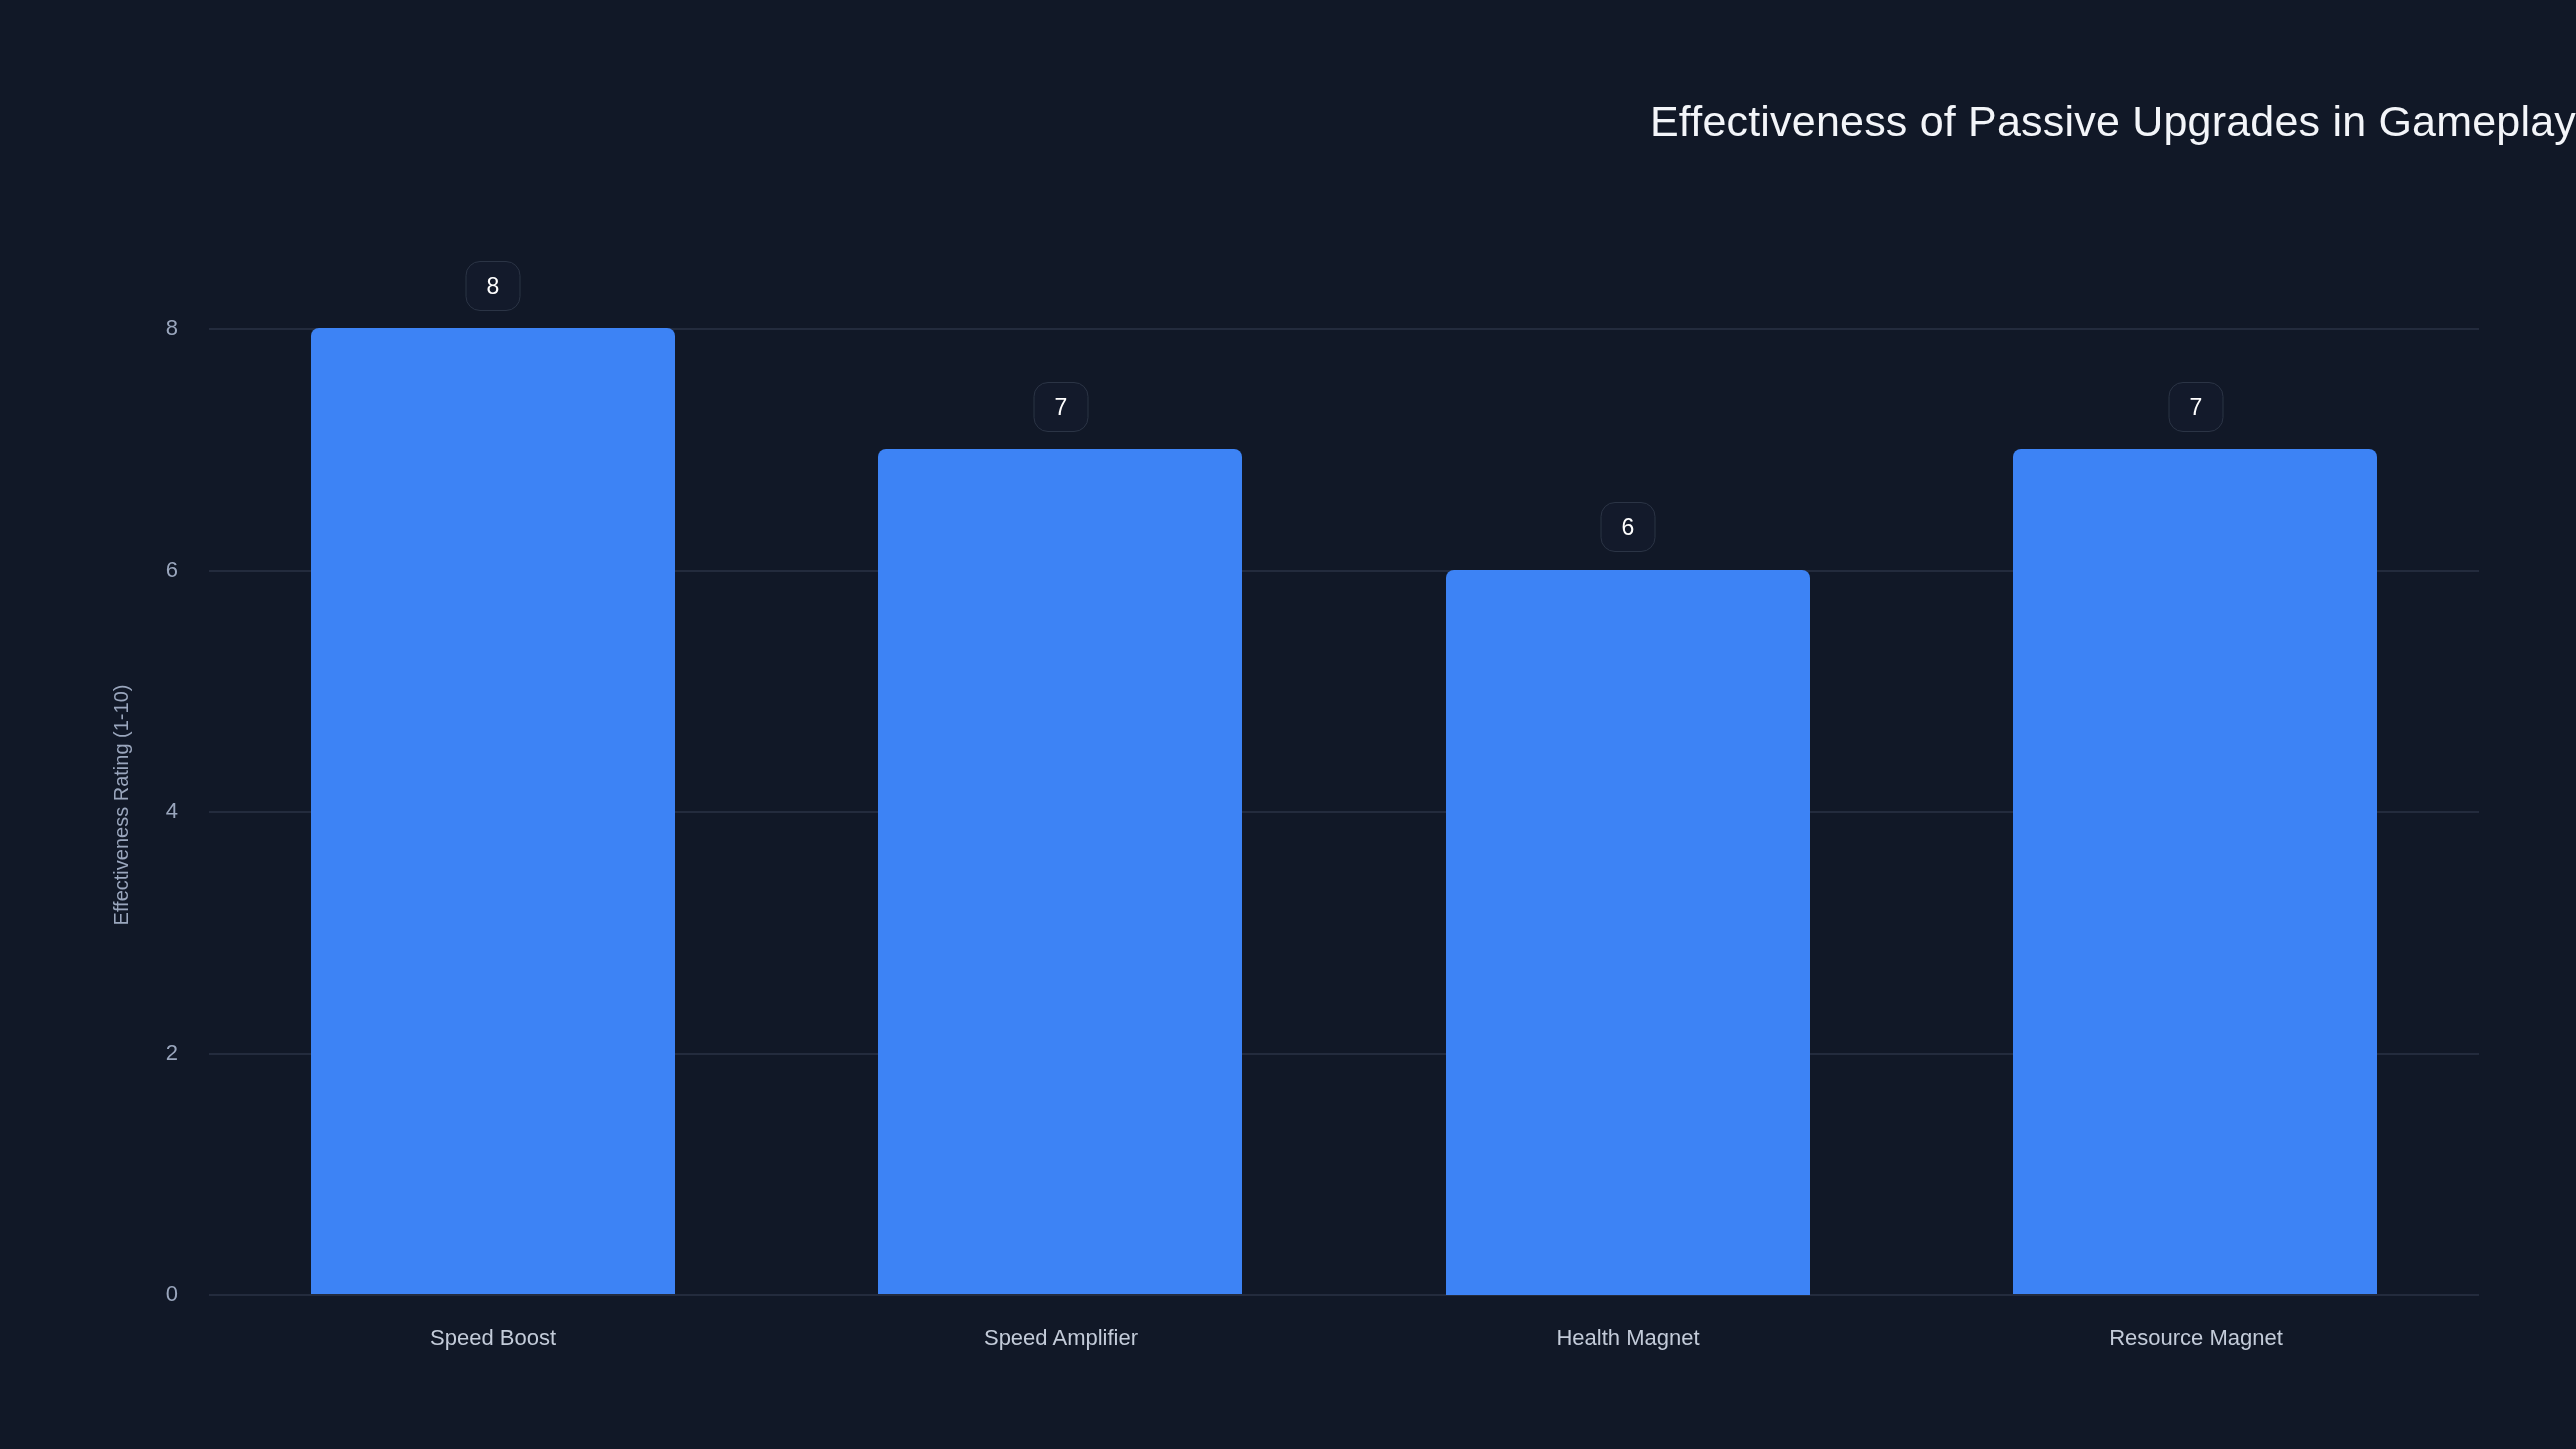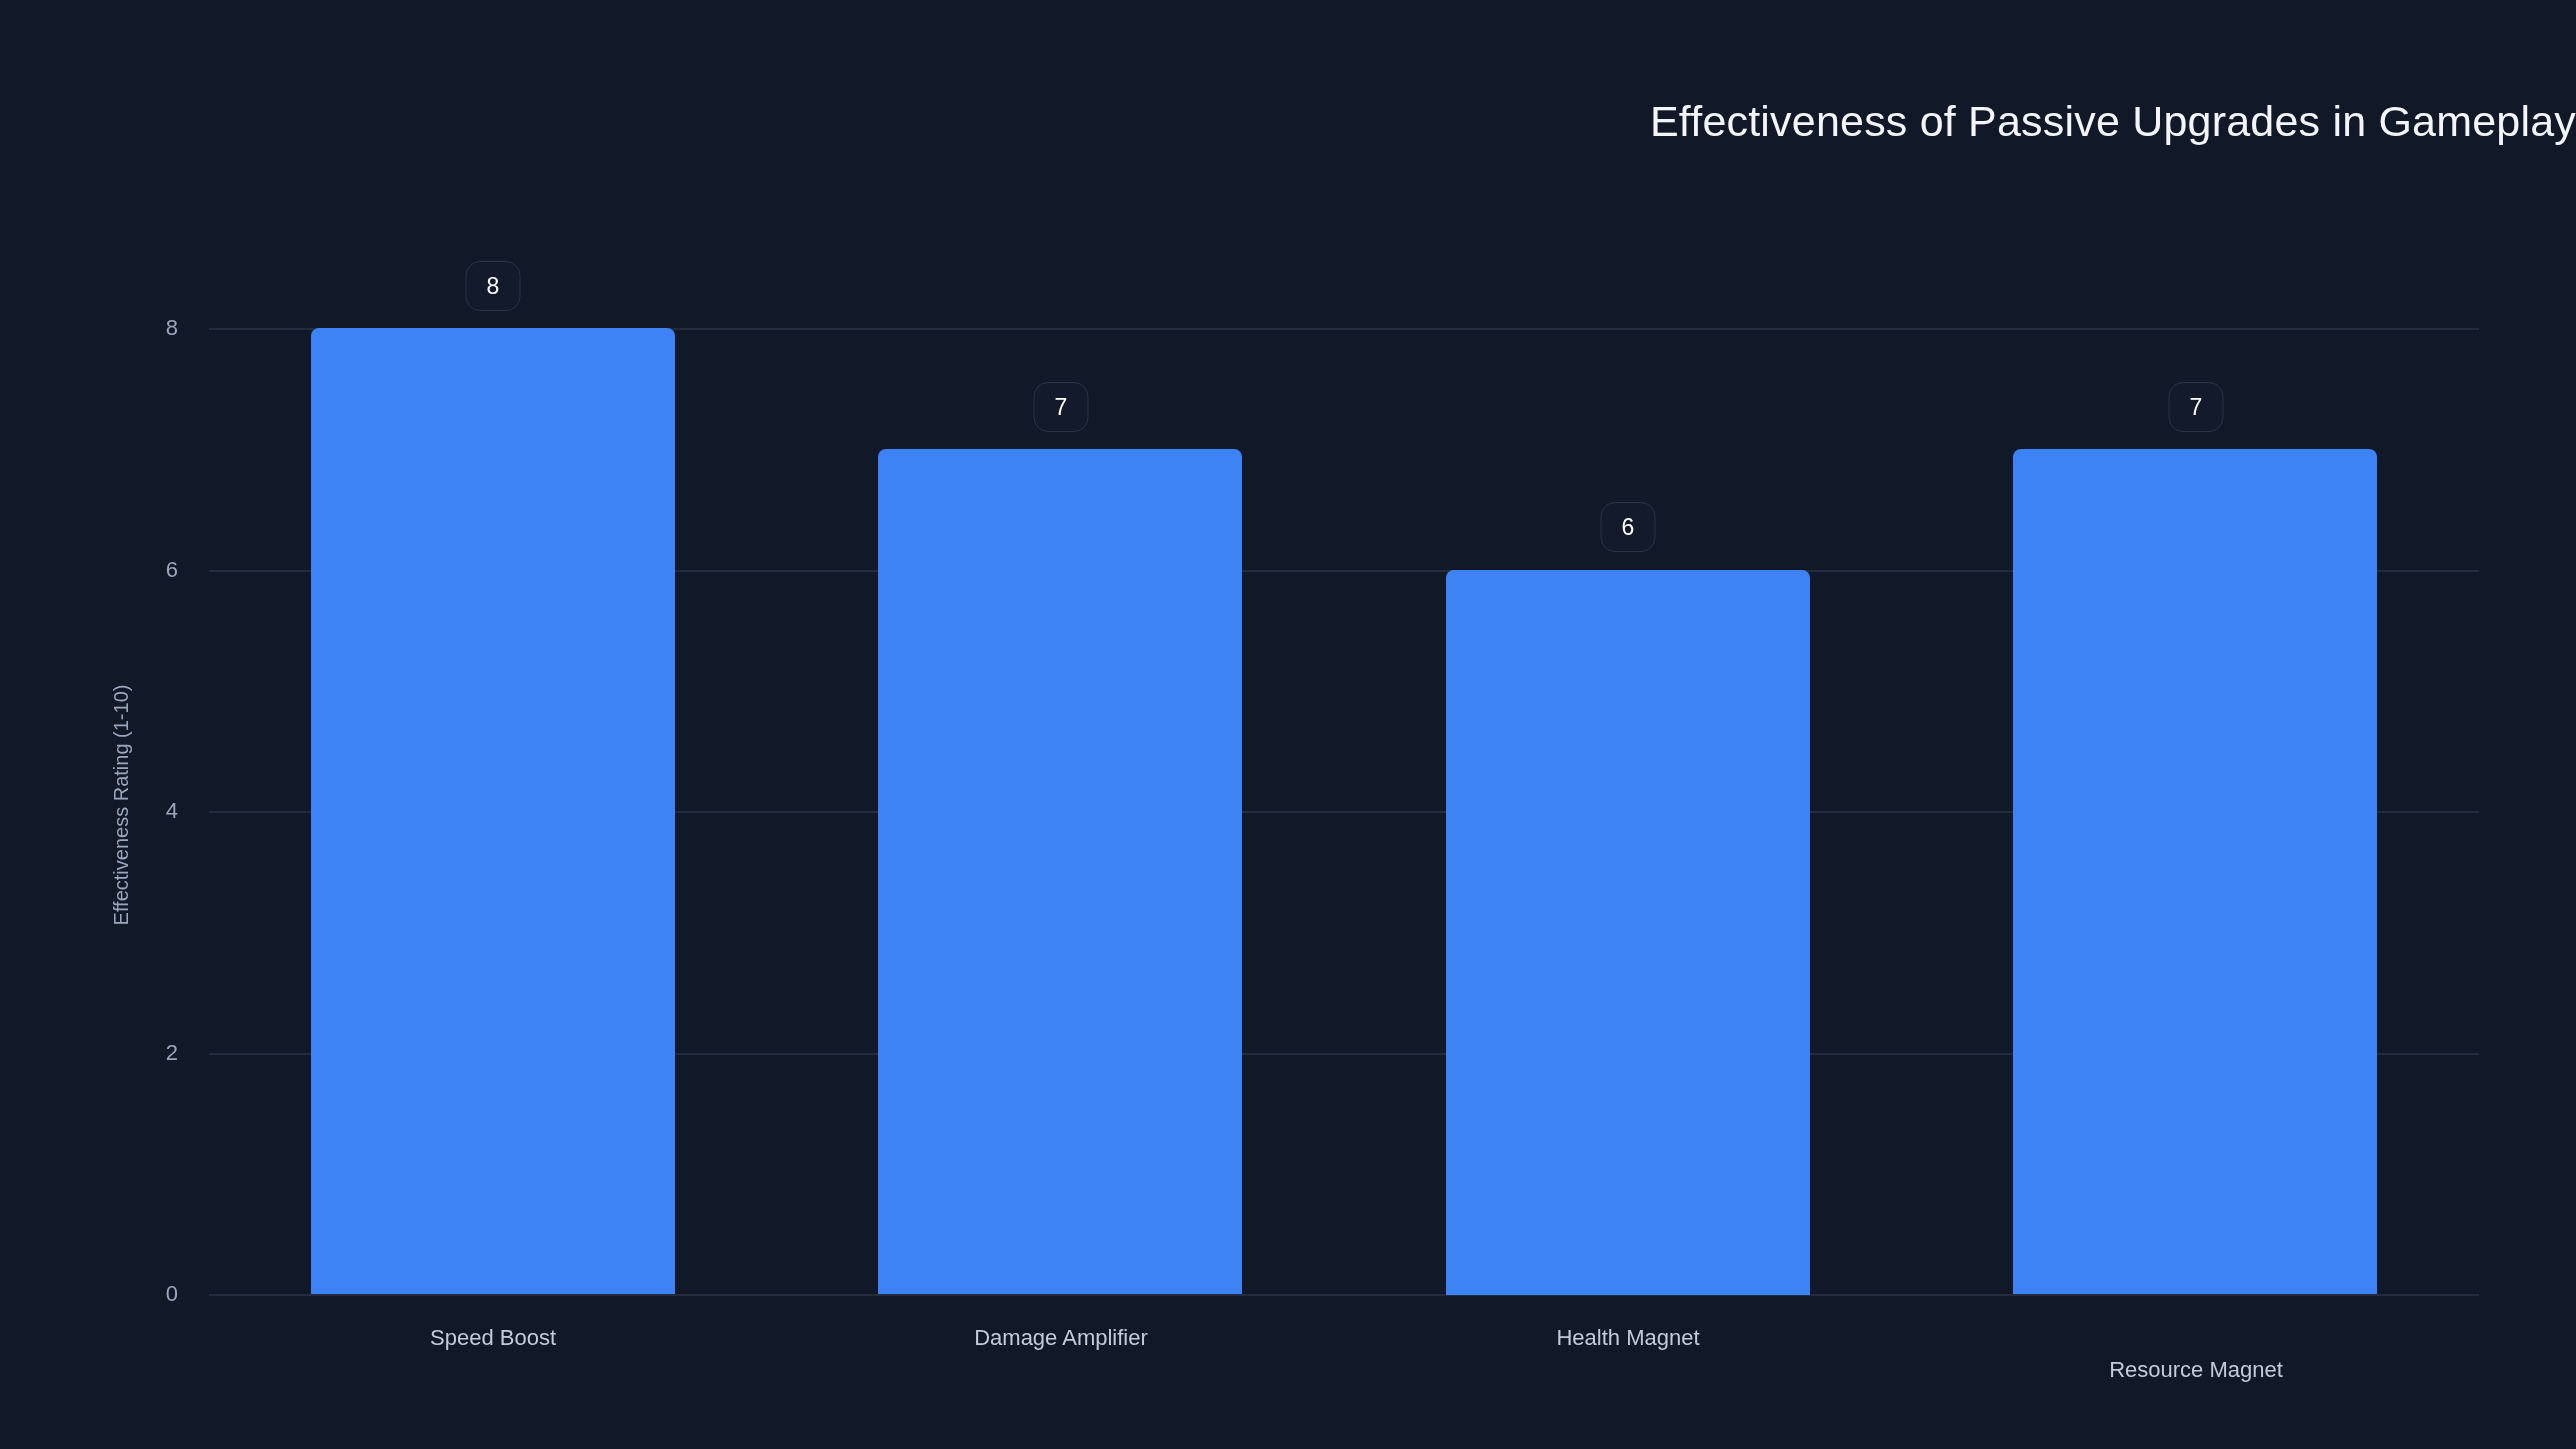--- a/index.html
+++ b/index.html
@@ -119,19 +119,19 @@
   </div>
 
   <div id="badge-layer">
       <div class="value-badge" style="left: 493px; top: 261px;">8</div>
       <div class="value-badge" style="left: 1061px; top: 382px;">7</div>
       <div class="value-badge" style="left: 1628px; top: 502px;">6</div>
       <div class="value-badge" style="left: 2196px; top: 382px;">7</div>
     </div>
   <div id="xlabel-layer">
       <div class="xlabel" style="left: 493px;">Speed Boost</div>
-      <div class="xlabel" style="left: 1061px;">Damage Amplifier</div>
+      <div class="xlabel" style="left: 1061px;">Speed Amplifier</div>
       <div class="xlabel" style="left: 1628px;">Health Magnet</div>
-      <div class="xlabel" style="left: 2196px; margin-top: 32px;">Resource Magnet</div>
+      <div class="xlabel" style="left: 2196px;">Resource Magnet</div>
     </div>
 
 </div>
 
 
 </body></html>

